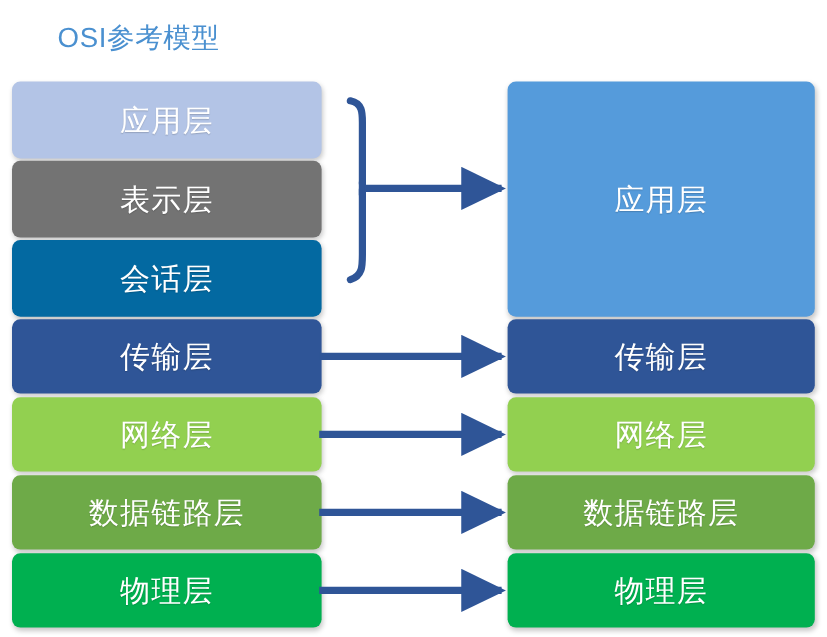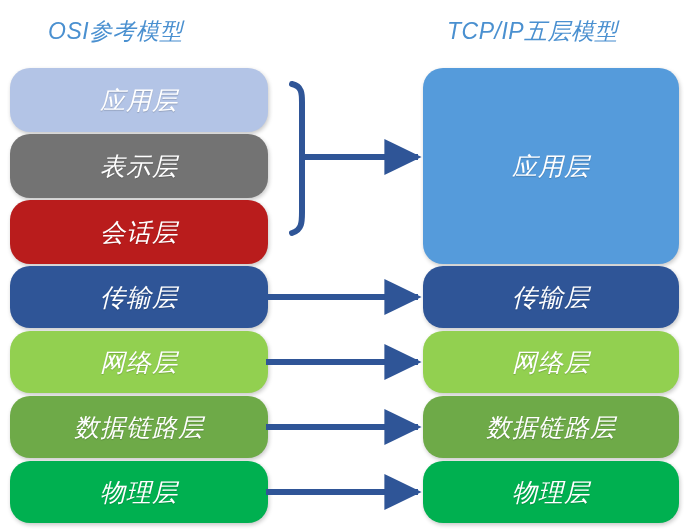--- a/index.html
+++ b/index.html
@@ -13,40 +13,39 @@
     position: relative;
     overflow: hidden;
     font-family: "Liberation Sans", "DejaVu Sans", sans-serif;
   }
 
   #canvas {
     position: absolute;
     left: 0; top: 0;
     width: 659px;
     height: 531px;
-    font-style: italic;
   }
 
   
   .col-title {
     position: absolute;
     font-size: 23px;
     color: #4a90d0;
     white-space: nowrap;
     letter-spacing: 0.5px;
     line-height: 1;
   }
   #title-osi  { left: 48px;  top: 20px; }
   #title-tcp  { left: 447px; top: 20px; }
 
   
   .layer {
     position: absolute;
     box-sizing: border-box;
-    border-radius: 20px;
+    border-radius: 7px;
     display: flex;
     align-items: center;
     justify-content: center;
     color: #ffffff;
     font-size: 25px;
     letter-spacing: 1px;
     text-shadow: 0 1px 1px rgba(0,0,0,0.18);
     box-shadow: 1px 2px 4px rgba(0,0,0,0.22);
     user-select: none;
   }
@@ -65,30 +64,29 @@
     pointer-events: none;
   }
 </style>
 </head>
 <body style="background: rgb(255, 255, 255);">
 
 <div id="canvas">
 
   <div class="col-title" id="title-osi" style="color: rgb(74, 144, 208);">OSI参考模型</div>
 
-  <div class="col-title" id="title-tcp" style="color: rgb(74, 144, 208);">TCP/IP五层模型</div>
 
   <div id="osi-stack">
       <div class="layer left-col" style="top: 68px; height: 64px; background: rgb(179, 196, 230);">
         <span>应用层</span>
       </div>
       <div class="layer left-col" style="top: 134px; height: 64px; background: #737373;">
         <span>表示层</span>
       </div>
-      <div class="layer left-col" style="top: 200px; height: 64px; background: #b91c1c;">
+      <div class="layer left-col" style="top: 200px; height: 64px; background: #0369a1;">
         <span>会话层</span>
       </div>
       <div class="layer left-col" style="top: 266px; height: 62px; background: rgb(47, 85, 151);">
         <span>传输层</span>
       </div>
       <div class="layer left-col" style="top: 331px; height: 62px; background: rgb(146, 208, 80);">
         <span>网络层</span>
       </div>
       <div class="layer left-col" style="top: 396px; height: 62px; background: rgb(110, 170, 72);">
         <span>数据链路层</span>

